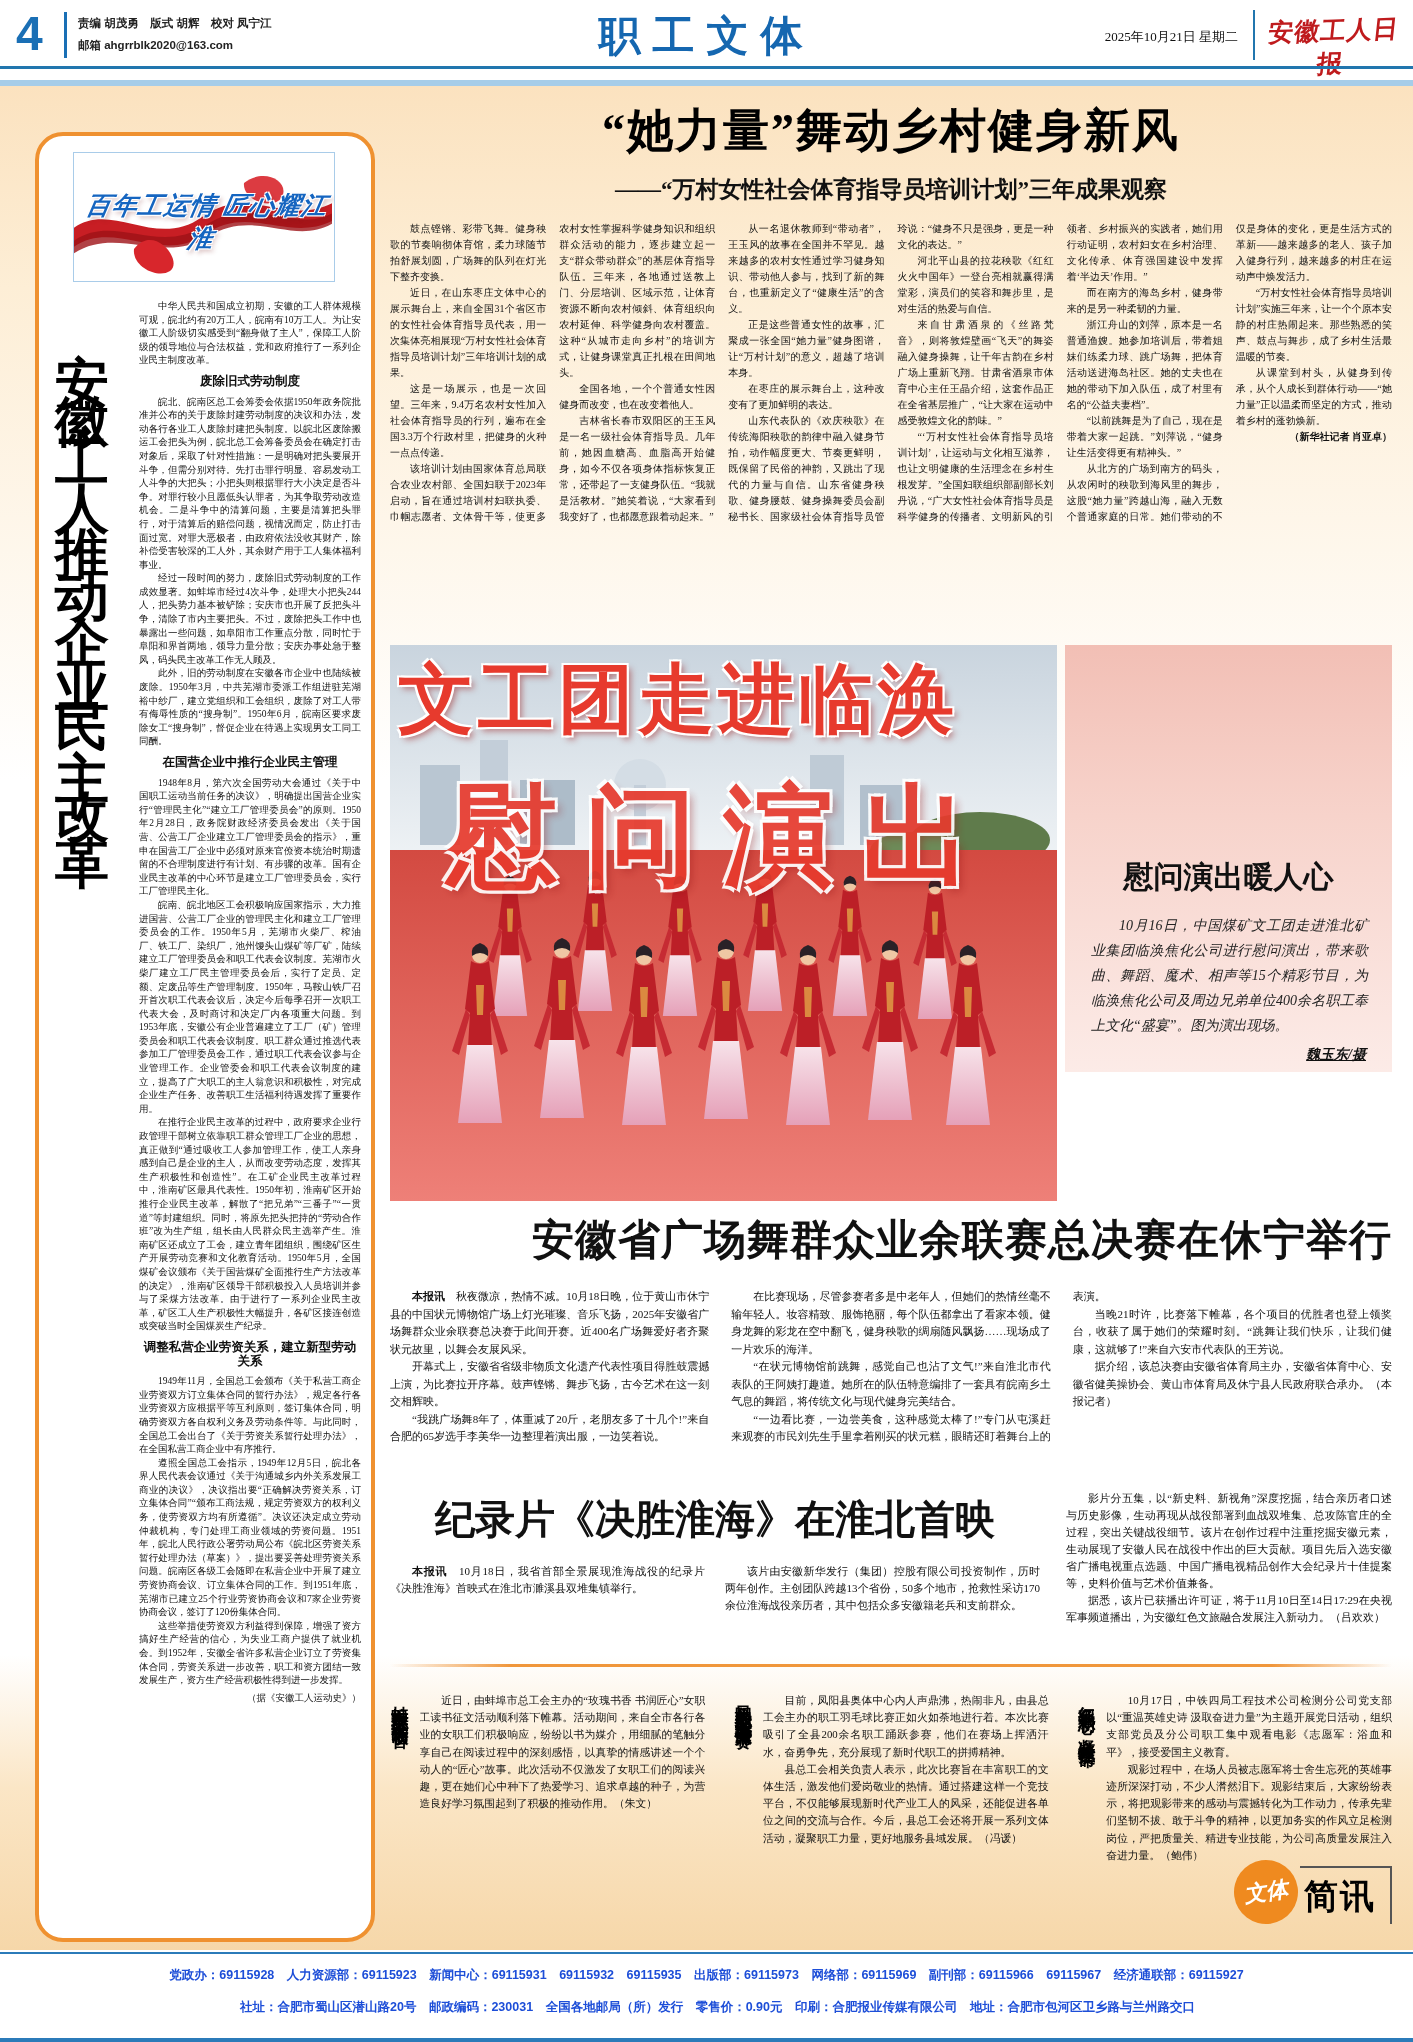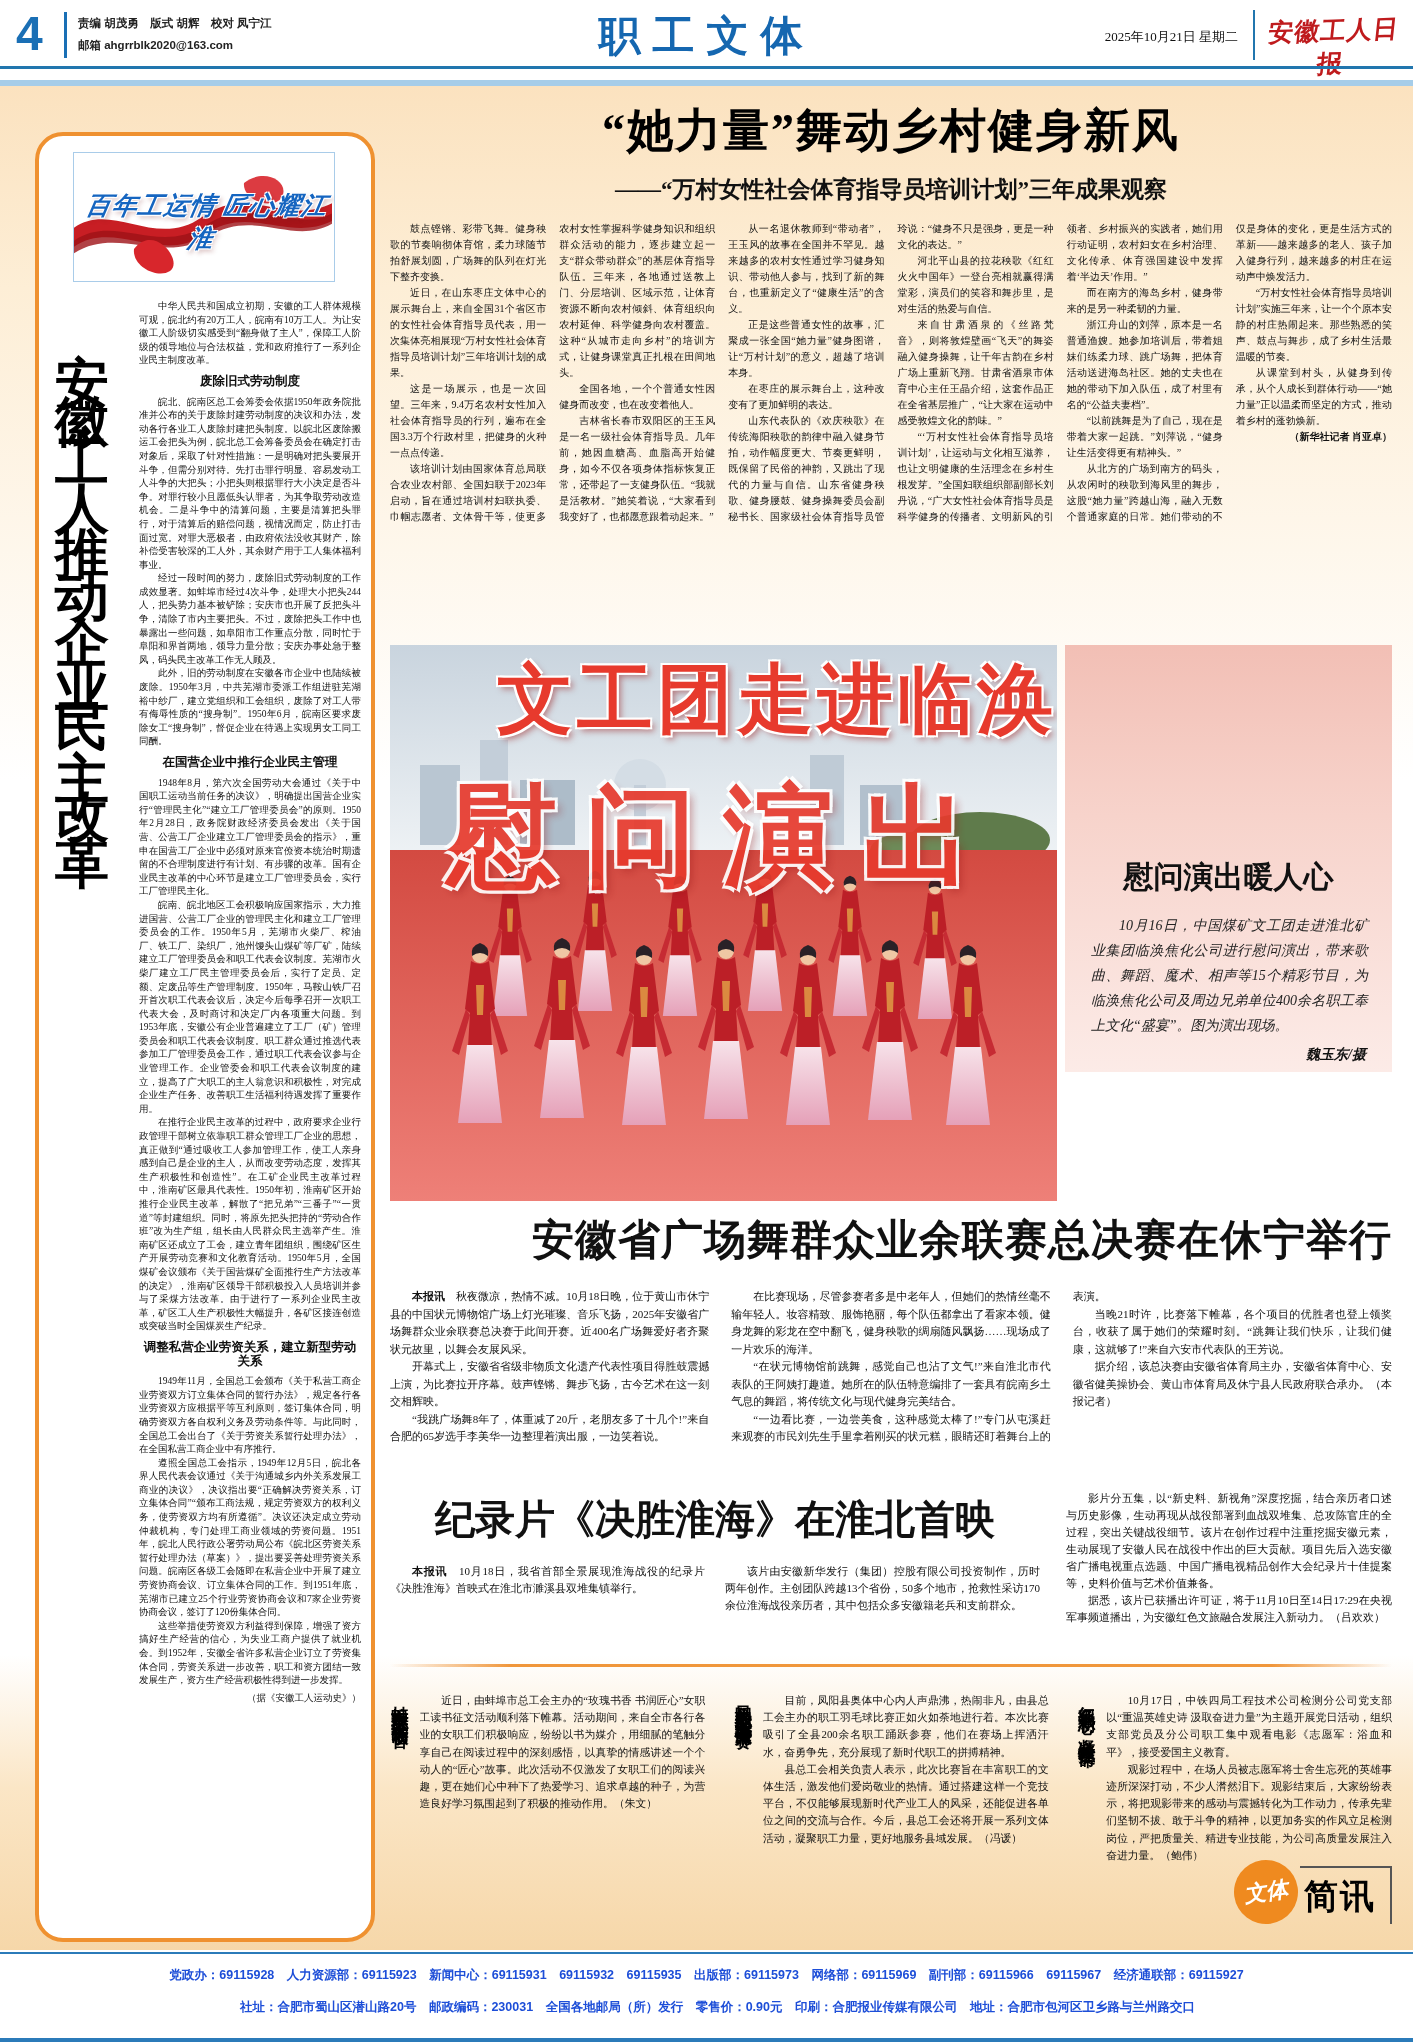--- a/index.html
+++ b/index.html
@@ -42,33 +42,33 @@
   
   .feature{position:absolute;left:390px;top:96px;width:1002px;z-index:2;}
   .feature-title{text-align:center;font-size:46px;font-weight:900;letter-spacing:2px;margin:4px 0 12px;color:#000;}
   .feature-sub{text-align:center;font-size:23px;font-weight:700;margin:0 0 16px;}
   .feature-body{column-count:6;column-gap:13px;height:424px;overflow:hidden;font-size:10px;line-height:16px;text-align:justify;}
   .feature-body p{margin:0;text-indent:2em;}
   .feature-body .byline{text-align:right;text-indent:0;font-weight:700;}
   
   .photo{position:absolute;left:390px;top:645px;width:667px;height:556px;overflow:hidden;z-index:2;background:#cfd9e2;}
   .photo svg{position:absolute;left:0;top:0;}
-  .photo-t1{position:absolute;top:4px;left:0;width:100%;text-align:right;font-size:76px;font-weight:900;color:#e73a2d;
+  .photo-t1{position:absolute;top:4px;left:8px;width:100%;text-align:left;font-size:76px;font-weight:900;color:#e73a2d;
       letter-spacing:4px;white-space:nowrap;
       text-shadow:2px 2px 0 #fff,-2px -2px 0 #fff,2px -2px 0 #fff,-2px 2px 0 #fff,4px 4px 6px rgba(150,20,20,.5);}
   .photo-t2{position:absolute;top:118px;left:0;width:100%;text-align:center;font-size:110px;font-weight:900;color:#e73a2d;
       letter-spacing:28px;opacity:.92;white-space:nowrap;
       text-shadow:3px 3px 0 #fff,-3px -3px 0 #fff,3px -3px 0 #fff,-3px 3px 0 #fff,5px 5px 8px rgba(150,20,20,.45);}
   
   .pink-box{position:absolute;left:1065px;top:645px;width:327px;height:427px;z-index:2;
       background:linear-gradient(180deg,#f2bfb5 0%,#f7d3cb 40%,#fcebe7 100%);}
   .pink-title{position:absolute;top:212px;left:0;width:100%;text-align:center;font-size:30px;font-weight:900;color:#111;}
   .pink-caption{position:absolute;top:268px;left:26px;right:24px;font-size:14px;line-height:25px;font-style:italic;
       text-align:justify;text-indent:2em;color:#222;}
-  .pink-credit{position:absolute;bottom:8px;right:26px;font-size:14px;font-weight:900;font-style:italic;}
+  .pink-credit{position:absolute;bottom:8px;right:26px;font-size:14px;font-weight:900;font-style:italic;text-decoration:underline;}
   
   .dance{position:absolute;left:390px;top:1212px;width:1002px;z-index:2;}
   .dance-title{text-align:right;font-size:42px;font-weight:900;letter-spacing:1px;margin:0 0 20px;}
   .dance-body{column-count:3;column-gap:22px;height:182px;overflow:hidden;font-size:11px;line-height:17.5px;text-align:justify;}
   .dance-body p{margin:0;text-indent:2em;}
   
   .film{position:absolute;left:390px;top:1488px;width:1002px;height:162px;z-index:2;}
   .film-left{position:absolute;left:0;top:0;width:650px;}
   .film-title{text-align:center;font-size:40px;font-weight:900;margin:4px 0 16px;}
   .film-left-body{column-count:2;column-gap:20px;height:92px;overflow:hidden;font-size:11px;line-height:17px;text-align:justify;}

